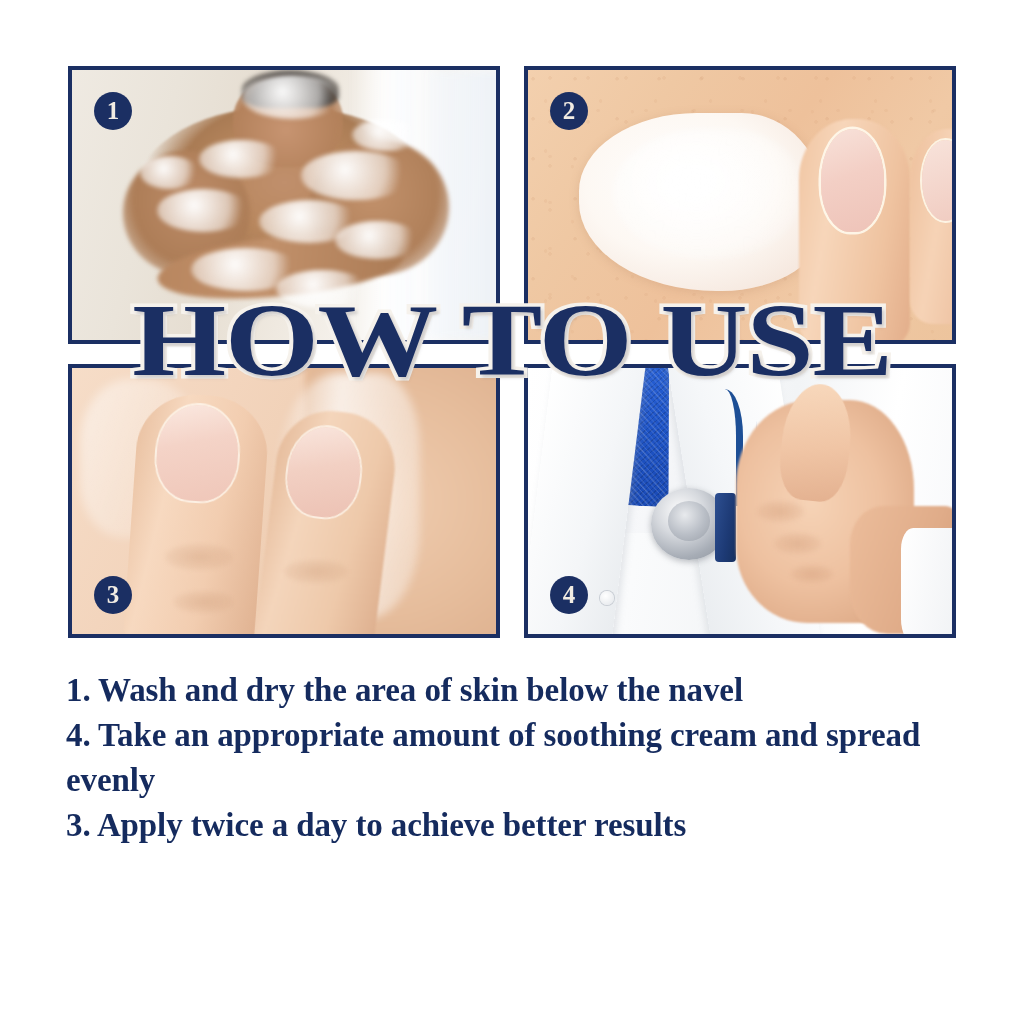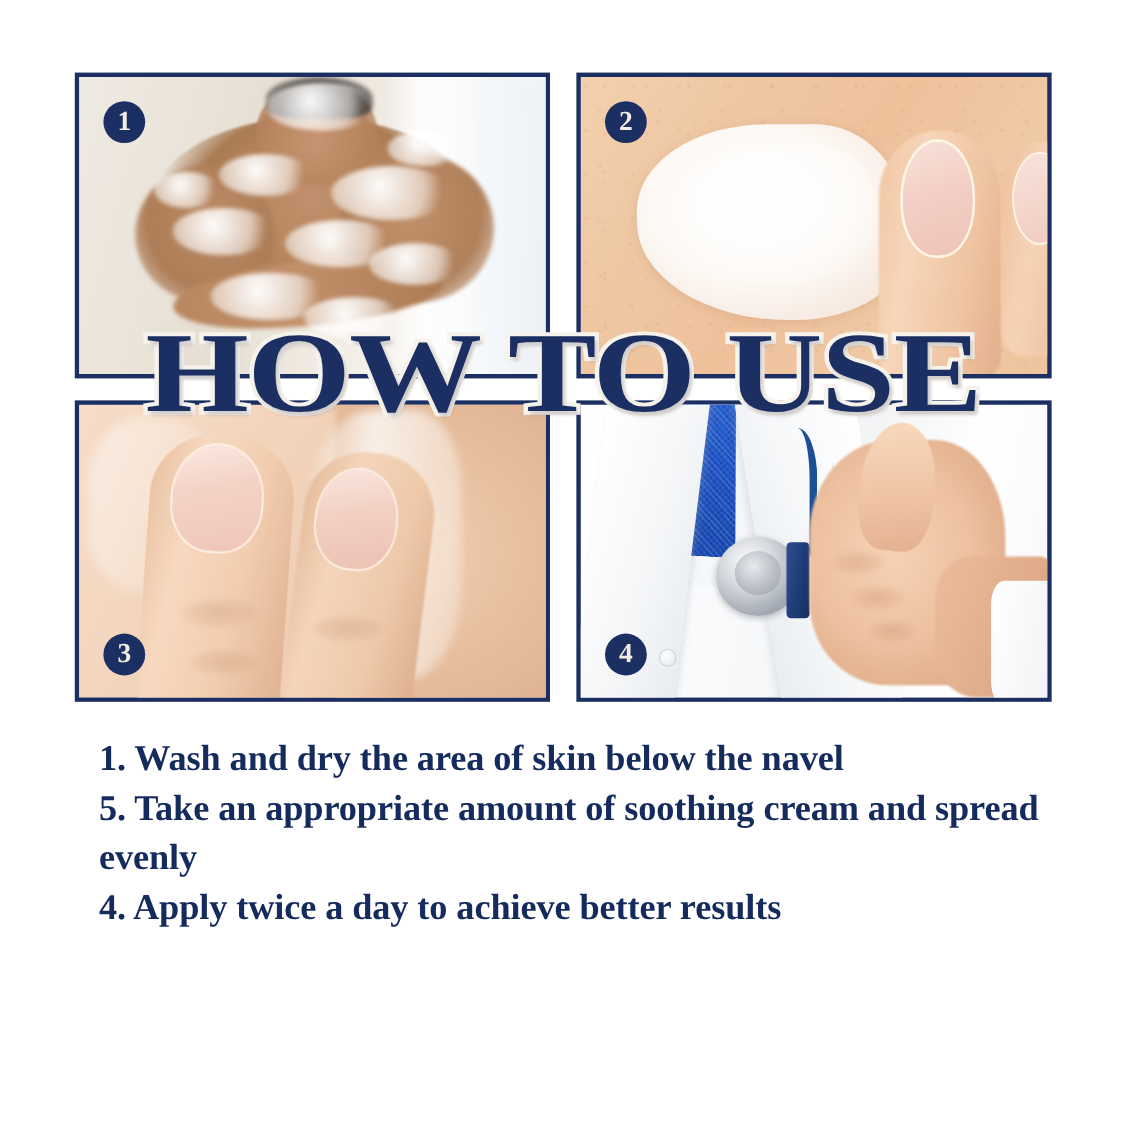--- a/index.html
+++ b/index.html
@@ -453,21 +453,20 @@
     position: absolute;
     left: 66px;
     top: 668px;
     width: 900px;
     color: #152b5e;
     font-family: "Liberation Serif", "DejaVu Serif", serif;
     font-weight: bold;
     font-size: 33px;
     line-height: 45px;
     letter-spacing: -0.1px;
-    margin-left: 24px;
   }
   #instructions .step {
     margin: 0;
     padding: 0;
   }
 </style>
 </head>
 <body>
 
 <div id="page">
@@ -554,17 +553,17 @@
       </div>
       <div class="badge bl">4</div>
     </div>
 
   </div>
 
   <div id="title">HOW TO USE</div>
 
   <div id="instructions">
     <p class="step">1. Wash and dry the area of skin below the navel</p>
-    <p class="step">5. Take an appropriate amount of soothing cream and spread evenly</p>
-    <p class="step">4. Apply twice a day to achieve better results</p>
+    <p class="step">4. Take an appropriate amount of soothing cream and spread evenly</p>
+    <p class="step">3. Apply twice a day to achieve better results</p>
   </div>
 
 </div>
 
 </body></html>

